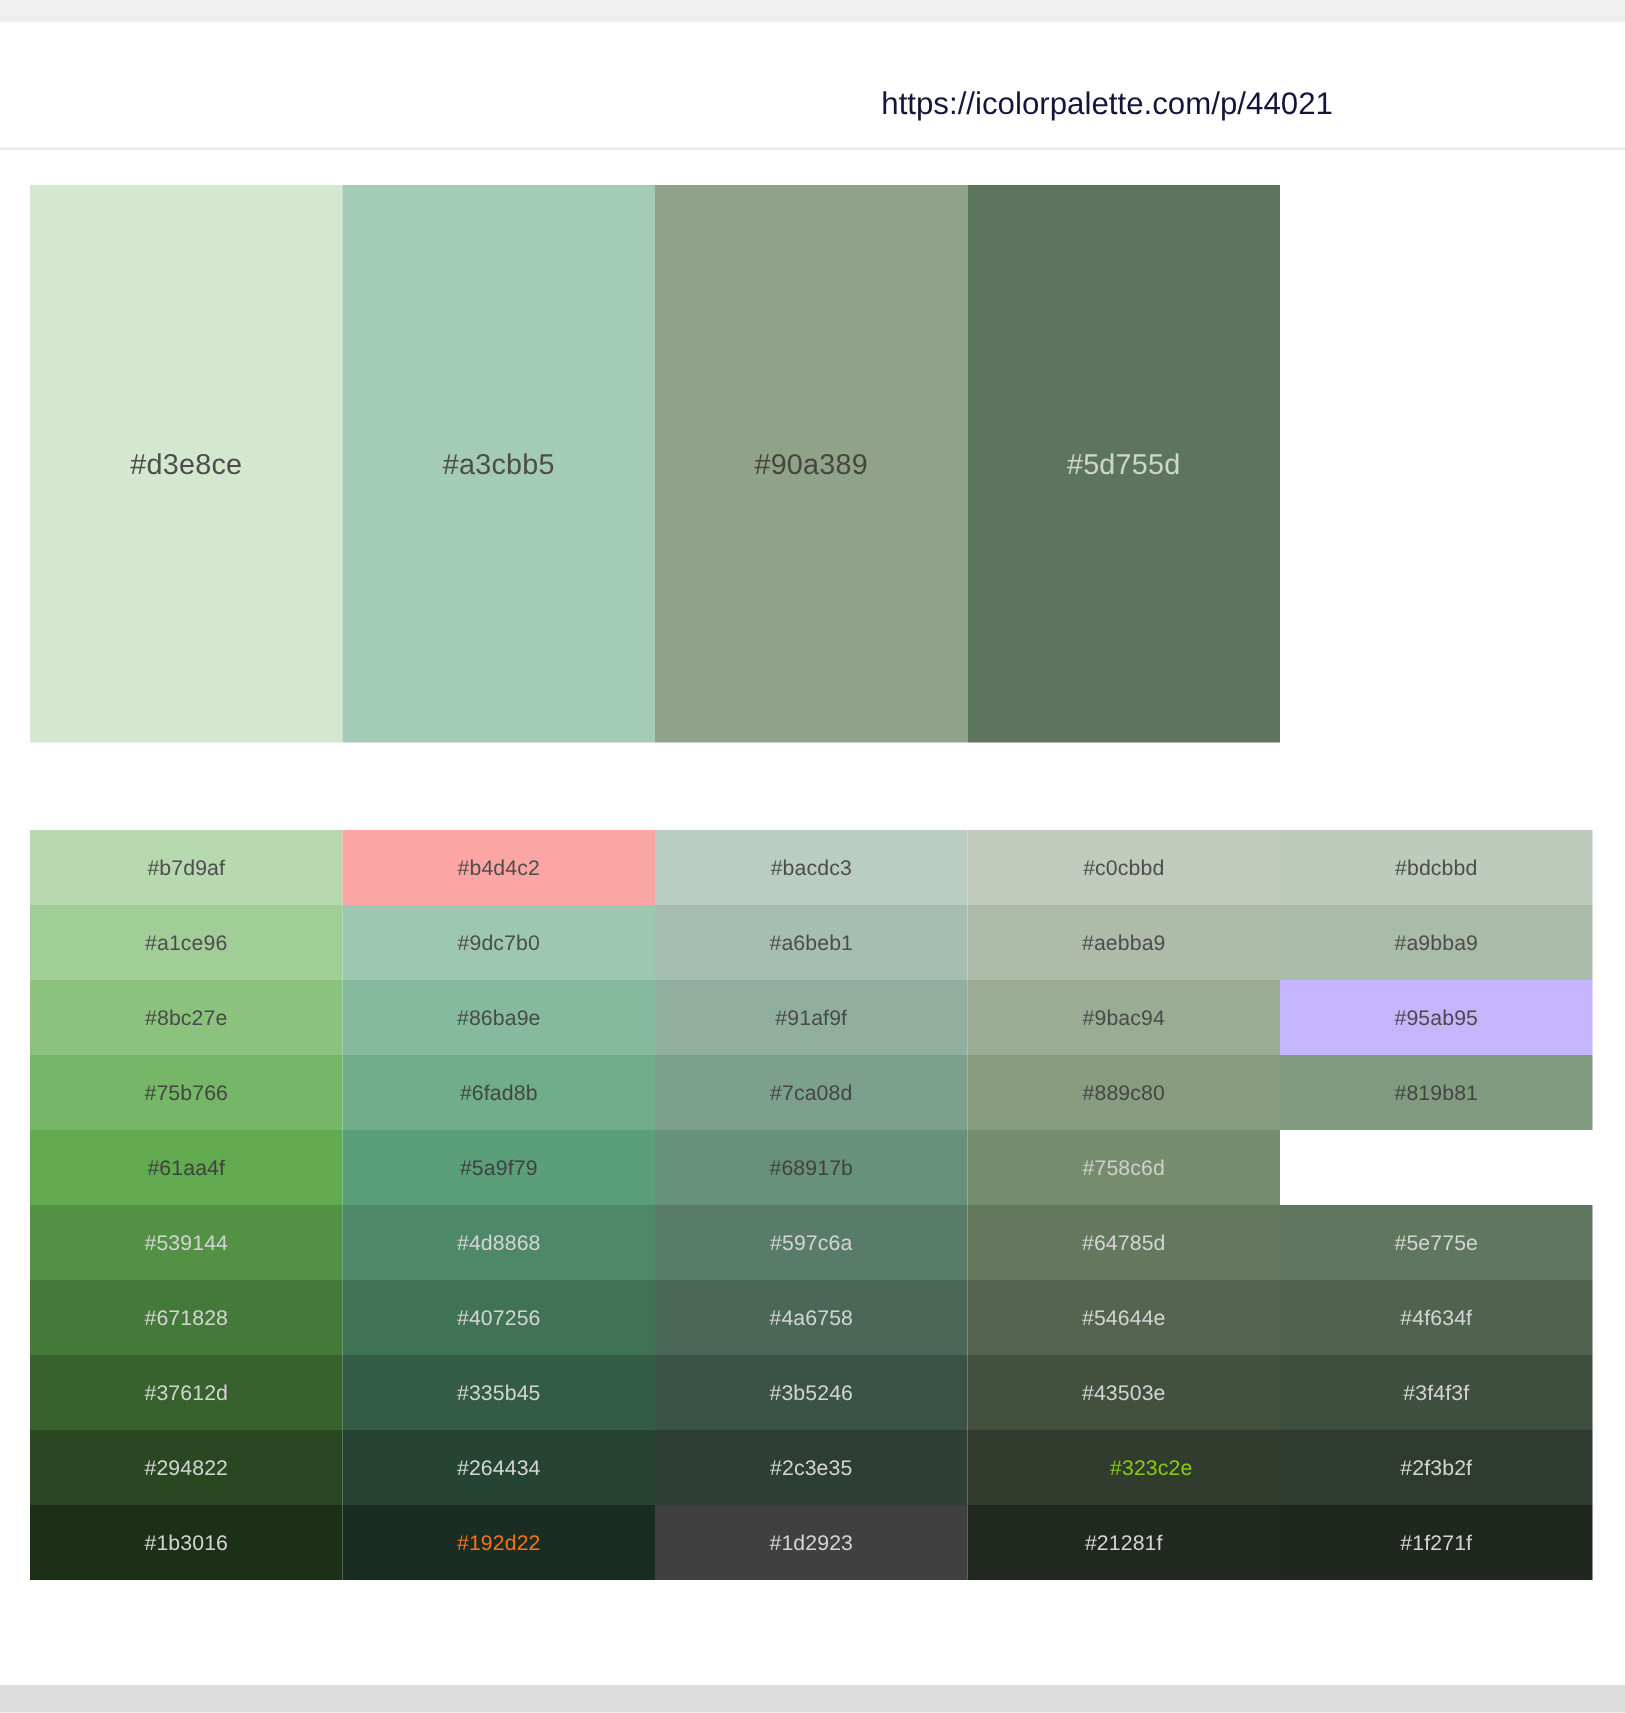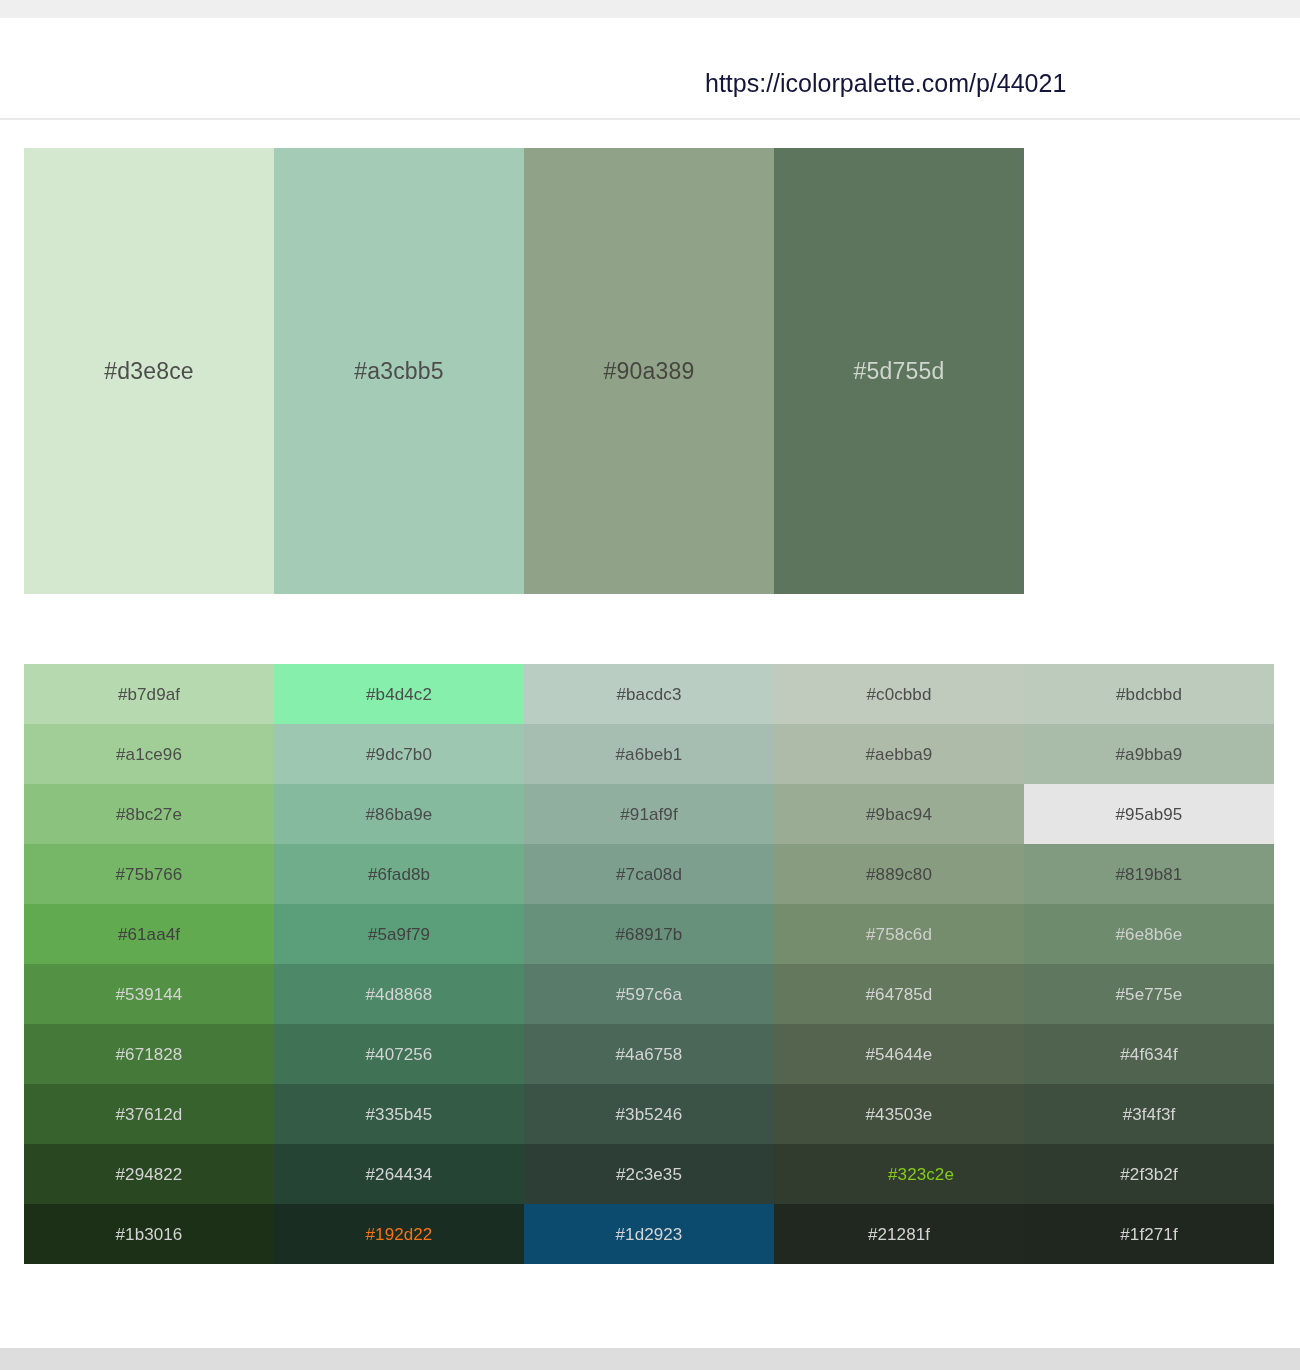--- a/index.html
+++ b/index.html
@@ -133,21 +133,21 @@
     <div class="swatch" style="background: rgb(93, 117, 93);">
       <span class="swatch-label" style="color: rgb(207, 214, 205);">#5d755d</span>
     </div>
   </div>
 
 <div class="shades-grid">
     <div class="shades-row">
       <div class="shade-cell" style="background: rgb(183, 217, 175);">
         <span class="shade-label" style="color: rgb(77, 77, 77);">#b7d9af</span>
       </div>
-      <div class="shade-cell" style="background: #86efac;">
+      <div class="shade-cell" style="background: #fca5a5;">
         <span class="shade-label" style="color: rgb(77, 77, 77);">#b4d4c2</span>
       </div>
       <div class="shade-cell" style="background: rgb(186, 205, 195);">
         <span class="shade-label" style="color: rgb(77, 77, 77);">#bacdc3</span>
       </div>
       <div class="shade-cell" style="background: rgb(192, 203, 189);">
         <span class="shade-label" style="color: rgb(77, 77, 77);">#c0cbbd</span>
       </div>
       <div class="shade-cell" style="background: rgb(189, 203, 189);">
         <span class="shade-label" style="color: rgb(77, 77, 77);">#bdcbbd</span>
@@ -176,21 +176,21 @@
       </div>
       <div class="shade-cell" style="background: rgb(134, 186, 158);">
         <span class="shade-label" style="color: rgb(74, 74, 74);">#86ba9e</span>
       </div>
       <div class="shade-cell" style="background: rgb(145, 175, 159);">
         <span class="shade-label" style="color: rgb(74, 74, 74);">#91af9f</span>
       </div>
       <div class="shade-cell" style="background: rgb(155, 172, 148);">
         <span class="shade-label" style="color: rgb(74, 74, 74);">#9bac94</span>
       </div>
-      <div class="shade-cell" style="background: #e5e5e5;">
+      <div class="shade-cell" style="background: #c4b5fd;">
         <span class="shade-label" style="color: rgb(74, 74, 74);">#95ab95</span>
       </div>
     </div>
     <div class="shades-row">
       <div class="shade-cell" style="background: rgb(117, 183, 102);">
         <span class="shade-label" style="color: rgb(69, 69, 69);">#75b766</span>
       </div>
       <div class="shade-cell" style="background: rgb(111, 173, 139);">
         <span class="shade-label" style="color: rgb(69, 69, 69);">#6fad8b</span>
       </div>
@@ -210,23 +210,20 @@
       </div>
       <div class="shade-cell" style="background: rgb(90, 159, 121);">
         <span class="shade-label" style="color: rgb(65, 65, 65);">#5a9f79</span>
       </div>
       <div class="shade-cell" style="background: rgb(104, 145, 123);">
         <span class="shade-label" style="color: rgb(65, 65, 65);">#68917b</span>
       </div>
       <div class="shade-cell" style="background: rgb(117, 140, 109);">
         <span class="shade-label" style="color: rgb(207, 207, 207);">#758c6d</span>
       </div>
-      <div class="shade-cell" style="background: rgb(110, 139, 110);">
-        <span class="shade-label" style="color: rgb(207, 207, 207);">#6e8b6e</span>
-      </div>
     </div>
     <div class="shades-row">
       <div class="shade-cell" style="background: rgb(83, 145, 68);">
         <span class="shade-label" style="color: rgb(212, 212, 212);">#539144</span>
       </div>
       <div class="shade-cell" style="background: rgb(77, 136, 104);">
         <span class="shade-label" style="color: rgb(212, 212, 212);">#4d8868</span>
       </div>
       <div class="shade-cell" style="background: rgb(89, 124, 106);">
         <span class="shade-label" style="color: rgb(212, 212, 212);">#597c6a</span>
@@ -289,21 +286,21 @@
         <span class="shade-label" style="color: rgb(212, 212, 212);">#2f3b2f</span>
       </div>
     </div>
     <div class="shades-row">
       <div class="shade-cell" style="background: rgb(27, 48, 22);">
         <span class="shade-label" style="color: rgb(212, 212, 212);">#1b3016</span>
       </div>
       <div class="shade-cell" style="background: rgb(25, 45, 34);">
         <span class="shade-label" style="color: #f97316; text-align: right;">#192d22</span>
       </div>
-      <div class="shade-cell" style="background: #0c4a6e;">
+      <div class="shade-cell" style="background: #404040;">
         <span class="shade-label" style="color: rgb(212, 212, 212);">#1d2923</span>
       </div>
       <div class="shade-cell" style="background: rgb(33, 40, 31);">
         <span class="shade-label" style="color: rgb(212, 212, 212);">#21281f</span>
       </div>
       <div class="shade-cell" style="background: rgb(31, 39, 31);">
         <span class="shade-label" style="color: rgb(212, 212, 212);">#1f271f</span>
       </div>
     </div>
   </div>

